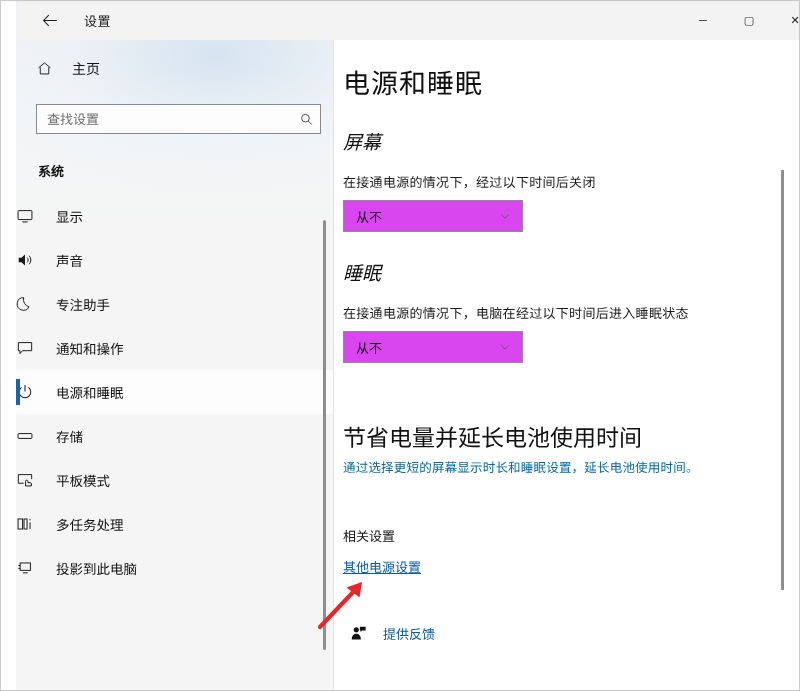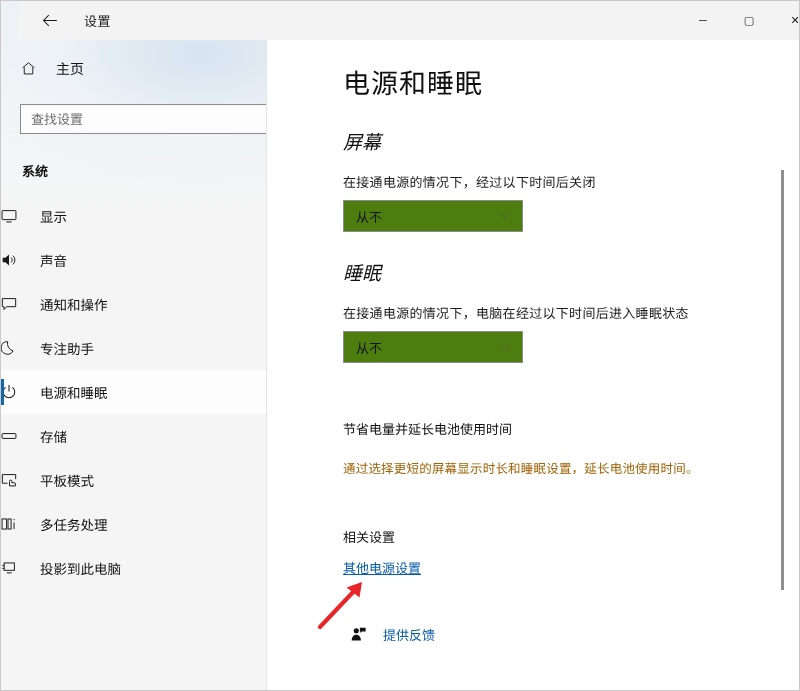--- a/index.html
+++ b/index.html
@@ -50,22 +50,22 @@
   .win-btn {
     width: 46px; height: 40px;
     display: flex; align-items: center; justify-content: center;
     cursor: pointer;
   }
   .win-glyph { color: #202020; font-size: 11px; line-height: 1; }
 
   
   .sidebar {
     position: absolute;
-    top: 0; left: 0;
-    width: 267px; height: 691px;
+    top: 0; left: 16px;
+    width: 318px; height: 691px;
     background:
       radial-gradient(ellipse 260px 140px at 200px 55px, rgba(197,217,236,.60) 0%, rgba(226,236,245,.25) 55%, rgba(245,245,245,0) 100%),
       linear-gradient(180deg, #eef2f6 0%, #f3f5f7 110px, #f5f5f5 230px, #f5f5f5 100%);
     border-right: 1px solid #e4e4e4;
     overflow: hidden;
     z-index: 10;
   }
   .sidebar-inner { position: relative; padding-top: 40px; height: 651px; }
 
   .home-row {
@@ -170,39 +170,39 @@
   .field-label {
     font-size: 13px;
     color: #1c1c1c;
     margin-top: 18px;
     letter-spacing: .3px;
   }
   .dropdown {
     margin-top: 9px;
     width: 180px; height: 32px;
     border: 1px solid #8d8d8d;
-    background: #4d7c0f;
+    background: #d946ef;
     display: flex; align-items: center; justify-content: space-between;
     padding: 0 10px 0 12px;
     cursor: pointer;
   }
   .dropdown-value { font-size: 13px; color: #161616; }
   .chevron { color: #555; display: flex; align-items: center; }
 
   .promo-title {
-    font-size: 13px;
+    font-size: 23px;
     color: #111111;
     font-weight: normal;
     margin-top: 56px;
     font-family: Liberation Serif, serif;
   }
   .promo-desc {
     font-size: 12.5px;
-    color: #a16207;
-    margin-top: 20px;
+    color: #0369a1;
+    margin-top: 4px;
     letter-spacing: .2px;
   }
 
   .related-head {
     font-size: 13px;
     color: #111111;
     font-weight: normal;
     margin-top: 50px;
   }
   .link {
@@ -304,33 +304,33 @@
               <path d="M12.3 7.2 A3.8 3.8 0 0 1 12.3 12.8"></path>
               <path d="M14.5 5.2 A6.6 6.6 0 0 1 14.5 14.8"></path>
             </svg>
           </span>
           <span class="nav-label">声音</span>
         </div>
 
         <div class="nav-item">
           <span class="nav-icon">
             <svg width="18" height="18" viewBox="0 0 20 20" fill="none" stroke="currentColor" stroke-width="1.1">
+              <path d="M14.5 13.2 A7 7 0 1 1 8.5 2.9 A8.6 8.6 0 0 0 14.5 13.2 Z"></path>
+            </svg>
+          </span>
+          <span class="nav-label">专注助手</span>
+        </div>
+
+        <div class="nav-item">
+          <span class="nav-icon">
+            <svg width="18" height="18" viewBox="0 0 20 20" fill="none" stroke="currentColor" stroke-width="1.1">
               <path d="M2.6 4 H17.4 V13 H7.2 L4.4 16.2 V13 H2.6 Z"></path>
             </svg>
           </span>
           <span class="nav-label">通知和操作</span>
-        </div>
-
-        <div class="nav-item">
-          <span class="nav-icon">
-            <svg width="18" height="18" viewBox="0 0 20 20" fill="none" stroke="currentColor" stroke-width="1.1">
-              <path d="M14.5 13.2 A7 7 0 1 1 8.5 2.9 A8.6 8.6 0 0 0 14.5 13.2 Z"></path>
-            </svg>
-          </span>
-          <span class="nav-label">专注助手</span>
         </div>
 
         <div class="nav-item selected">
           <span class="nav-icon">
             <svg width="18" height="18" viewBox="0 0 20 20" fill="none" stroke="currentColor" stroke-width="1.15">
               <path d="M6.1 4.9 A6.4 6.4 0 1 0 13.9 4.9"></path>
               <path d="M10 2.2 V9.4"></path>
             </svg>
           </span>
           <span class="nav-label">电源和睡眠</span>

